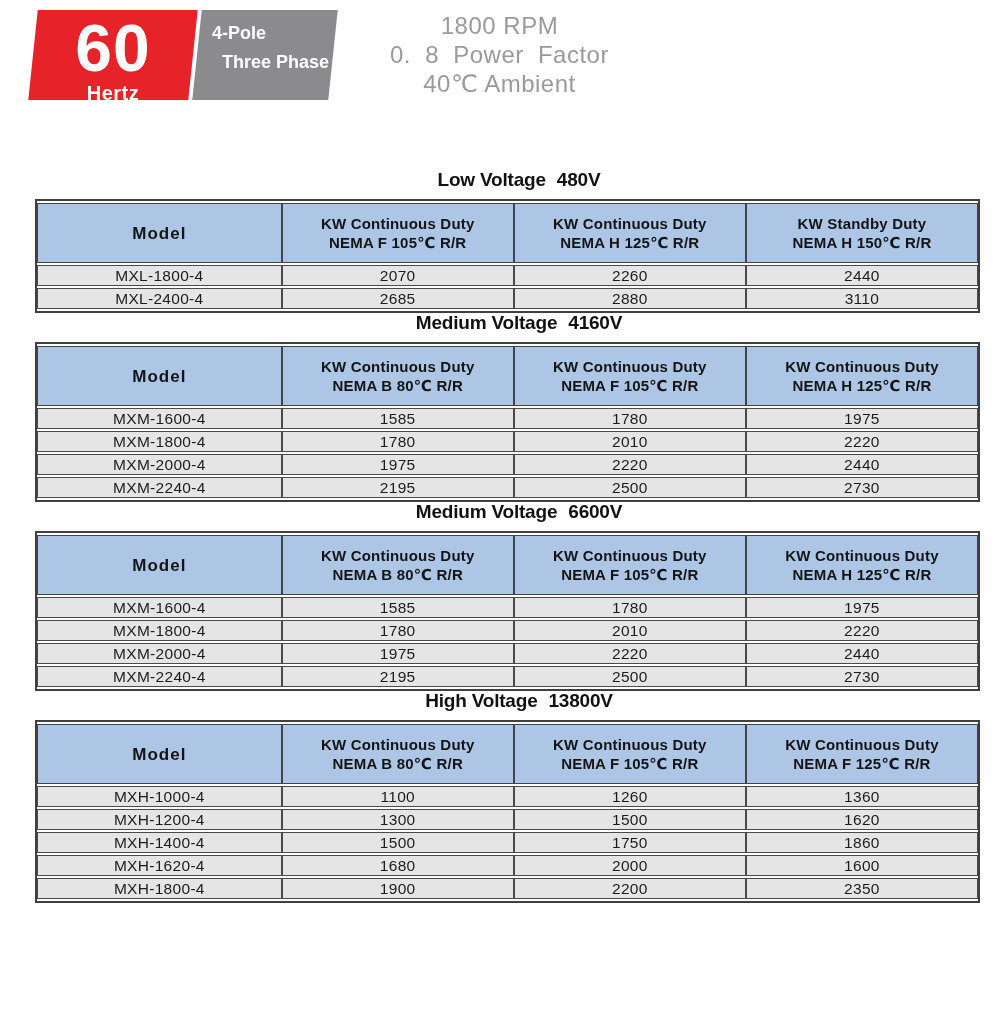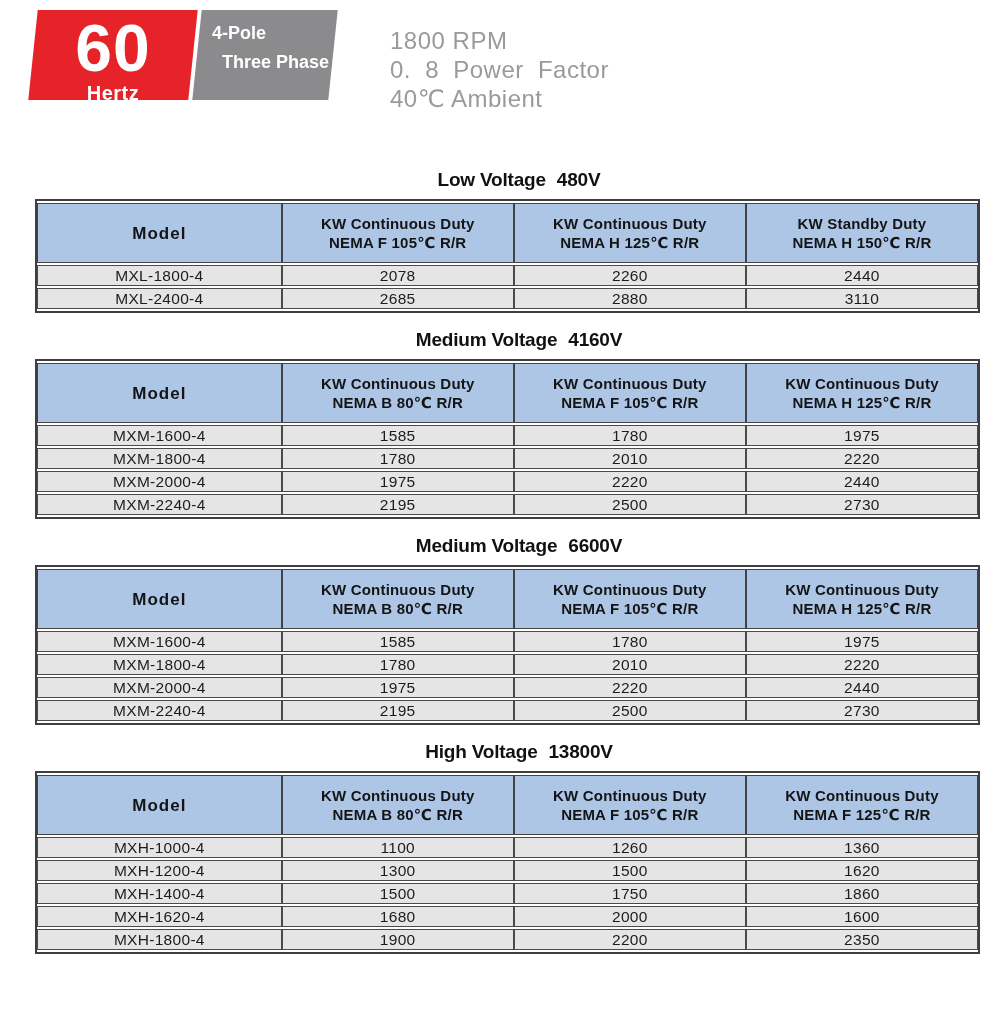--- a/index.html
+++ b/index.html
@@ -26,29 +26,30 @@
   }
   .freq-value {
     font-size: 66px; line-height: 1; text-align: center;
     padding-top: 5px; letter-spacing: 1px;
   }
   .freq-unit { font-size: 20px; text-align: center; margin-top: 1px; letter-spacing: .5px; }
   .pole-inner { padding: 13px 0 0 15px; font-size: 18px; }
   .phase-line { margin: 8px 0 0 10px; }
 
   .specs {
-    position: absolute; left: 390px; top: 16px;
+    position: absolute; left: 390px; top: 1px;
     font-size: 24px; line-height: 29px; letter-spacing: .5px;
     color: #9a9a9a;
+    text-align: center;
   }
   .spec-line:nth-child(2) { word-spacing: 7px; }
 
   
   .sections { margin-top: 60px; }
-  .section + .section { margin-top: 17px; }
+  .section + .section { }
   .section-title {
     margin: 0 0 9px 33px;
     font-size: 19px; line-height: 20px; font-weight: bold;
     color: #111; letter-spacing: -0.2px; text-align: center;
   }
   .section-title .voltage { margin-left: 11px; }
 
   .table-frame {
     margin-left: 35px; width: 945px;
     border: 2px solid #3f3f3f;
@@ -122,21 +123,21 @@
 NEMA F  105℃ R/R</th>
             <th class="th">KW Continuous Duty
 NEMA H  125℃ R/R</th>
             <th class="th">KW Standby Duty
 NEMA H  150℃ R/R</th>
           </tr>
         </thead>
         <tbody>
           <tr>
             <td class="td">MXL-1800-4</td>
-            <td class="td">2078</td>
+            <td class="td">2070</td>
             <td class="td">2260</td>
             <td class="td">2440</td>
           </tr>
           <tr>
             <td class="td">MXL-2400-4</td>
             <td class="td">2685</td>
             <td class="td">2880</td>
             <td class="td">3110</td>
           </tr>
         </tbody>

